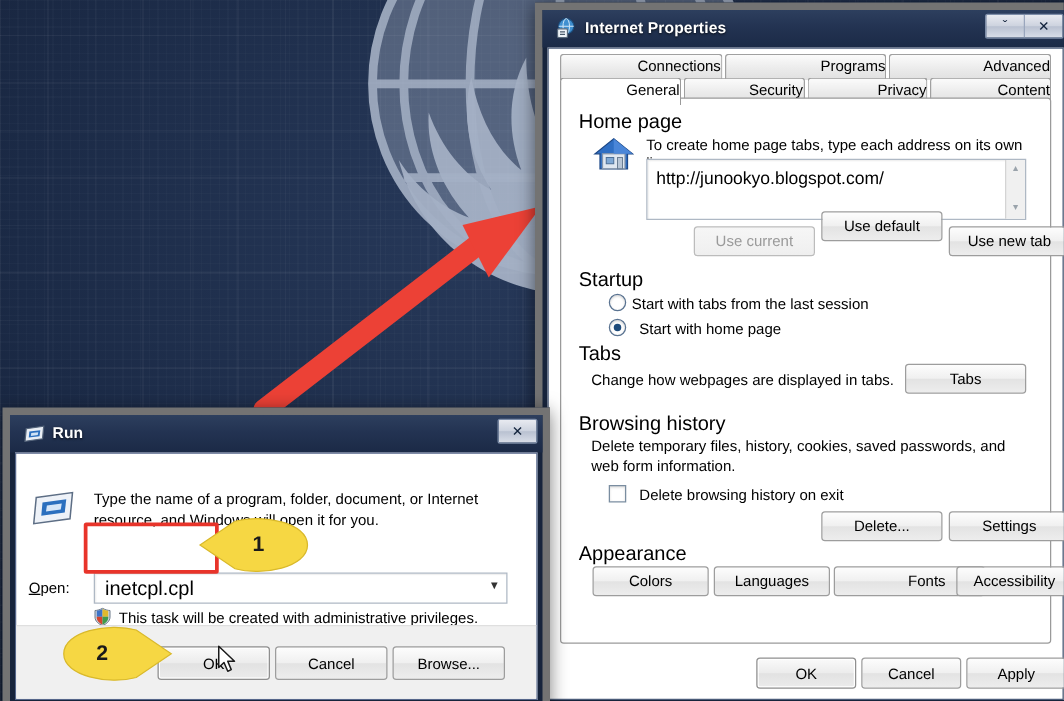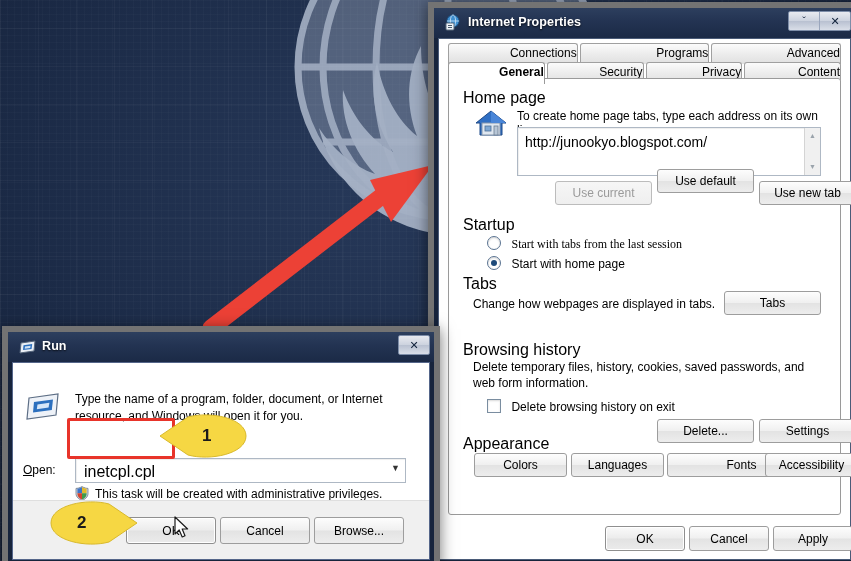--- a/index.html
+++ b/index.html
@@ -48,21 +48,21 @@
   .tabstrip{position:absolute;left:9px;top:4px;right:9px;height:40px;}
   .tabrow{position:absolute;left:0;right:0;height:20px;display:flex;}
   .tabrow.r1{top:0;}
   .tabrow.r2{top:19px;}
   .tab{flex:1;margin-right:2px;height:20px;line-height:19px;text-align:right;
        font-size:12px;color:#000;cursor:default;
        background:linear-gradient(180deg,#fbfbfb 0%,#ebebeb 55%,#e0e0e0 100%);
        border:1px solid #a0a0a0;border-bottom:none;
        border-radius:3px 3px 0 0;}
   .tab:last-child{margin-right:0;}
-  .tab.active{font-weight:bold;background:#ffffff;border-color:#9a9a9a;
+  .tab.active{font-weight:normal;background:#ffffff;border-color:#9a9a9a;
        position:relative;z-index:4;height:21px;}
 
   .tabpage{position:absolute;left:9px;top:39px;right:9px;bottom:44px;
        background:#ffffff;border:1px solid #9a9a9a;border-radius:0 3px 3px 3px;}
 
   .grp{position:absolute;}
   .glwrap{position:absolute;left:0;right:0;top:0;height:14px;}
 
   .txt{font-size:12px;color:#000;}
   u.ak{text-decoration:underline;}
@@ -191,38 +191,38 @@
         <div class="btn" style="position:absolute;left:296px;top:92px;width:95px;height:22px;">Use new tab</div>
       </div>
 
       <div class="grp" style="left:14px;top:137px;right:14px;height:52px;">
         <div class="glwrap">
           <div class="gline"></div>
           <div class="glabel">Startup</div>
         </div>
         <div style="position:absolute;left:24px;top:18px;white-space:nowrap;">
           <span class="radio"></span>
-          <span class="txt" style="margin-left:6px;font-family:Liberation Serif, serif;">Start with tabs from the last session</span>
+          <span class="txt" style="">Start with tabs from the last session</span>
         </div>
         <div style="position:absolute;left:24px;top:38px;white-space:nowrap;">
           <span class="radio on"></span>
           <span class="txt" style="margin-left:6px;">Start with home page</span>
         </div>
       </div>
 
       <div class="grp" style="left:14px;top:196px;right:14px;height:46px;">
         <div class="glwrap">
           <div class="gline"></div>
           <div class="glabel">Tabs</div>
         </div>
         <div class="txt" style="position:absolute;left:10px;top:22px;">Change how webpages are displayed in tabs.</div>
         <div class="btn" style="position:absolute;right:5px;top:16px;width:95px;height:22px;">Tabs</div>
       </div>
 
-      <div class="grp" style="left:14px;top:262px;right:14px;height:102px;">
+      <div class="grp" style="left:14px;top:252px;right:14px;height:102px;">
         <div class="glwrap">
           <div class="gline"></div>
           <div class="glabel">Browsing history</div>
         </div>
         <div class="txt" style="position:absolute;left:10px;top:18px;width:340px;line-height:16px;">Delete temporary files, history, cookies, saved passwords, and web form information.</div>
         <div style="position:absolute;left:24px;top:56px;white-space:nowrap;">
           <span class="cbox"></span>
           <span class="txt" style="margin-left:6px;">Delete browsing history on exit</span>
         </div>
         <div class="btn" style="position:absolute;left:194px;top:78px;width:95px;height:22px;">Delete...</div>

